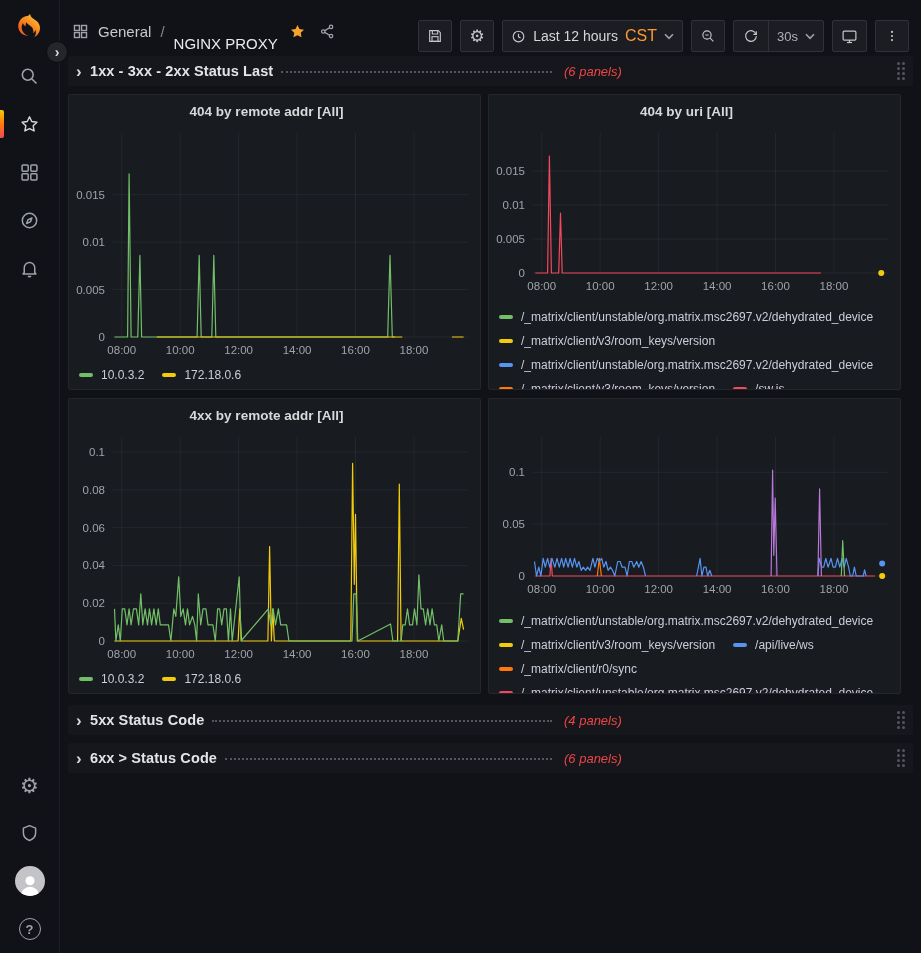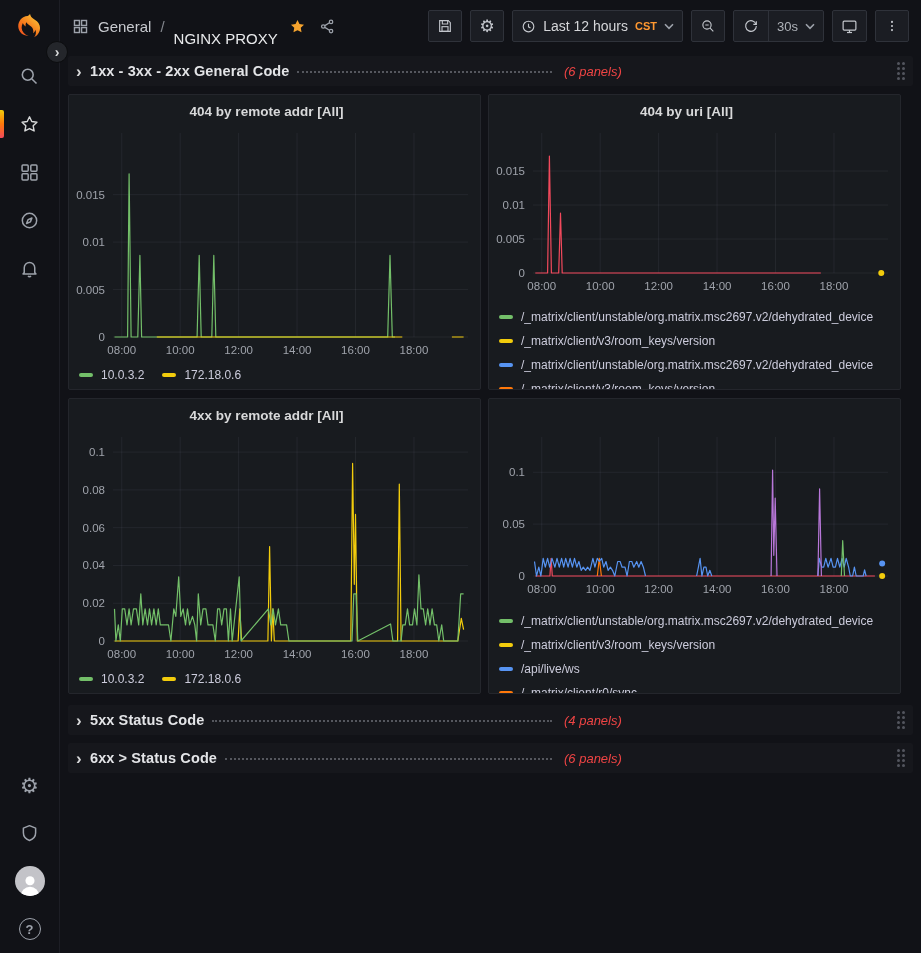--- a/index.html
+++ b/index.html
@@ -16,36 +16,36 @@
   .side-spacer { flex:1; }
   .expand-btn { position:absolute; left:46px; top:41px; width:22px; height:22px; border-radius:50%;
              background:#24262b; border:1px solid #0c0d0f; color:#d8d9da; display:flex; align-items:center; justify-content:center;
              font-size:14px; font-weight:700; cursor:pointer; z-index:9; }
   .gear-glyph { font-size:21px; line-height:1; }
   .avatar { width:30px; height:30px; border-radius:50%; background:#c3c3c8; display:flex; align-items:flex-end; justify-content:center; overflow:hidden; }
   .help-circle { width:22px; height:22px; border:1.7px solid #9da2ab; border-radius:50%; display:flex; align-items:center; justify-content:center; font-size:13px; font-weight:700; }
 
   
   .main { margin-left:60px; }
-  .topbar { height:52px; display:flex; align-items:center; padding:0 12px; }
+  .topbar { height:52px; display:flex; align-items:flex-end; padding:0 12px; }
   .crumb { display:flex; align-items:center; gap:9px; }
   .crumb .apps-ic { color:#9da2ab; display:flex; }
   .crumb-section { color:#c7c9ce; font-size:15px; cursor:pointer; }
   .crumb-sep { color:#84878e; font-size:15px; }
   .crumb-title { color:#e9eaec; font-size:15px; cursor:pointer;margin-top:25px; }
   .crumb-star { color:#f5a32e; display:flex; cursor:pointer; margin-left:2px; }
   .crumb-share { color:#9da2ab; display:flex; cursor:pointer; margin-left:4px; }
   .topbar-right { margin-left:auto; display:flex; align-items:center; gap:8px; }
   .tbtn { height:32px; min-width:34px; background:#1b1d23; border:1px solid #2f323a; border-radius:2px;
           display:flex; align-items:center; justify-content:center; color:#c3c6cc; cursor:pointer; padding:0 8px; gap:7px; }
   .tgroup { display:flex; align-items:stretch; height:32px; background:#1b1d23; border:1px solid #2f323a; border-radius:2px; }
   .tgroup .tbtn { border:none; background:transparent; height:30px; }
   .tgroup .tdiv { width:1px; background:#2f323a; }
   .time-label { font-size:14px; color:#d5d6d9; }
-  .tz-badge { font-size:11px; font-weight:700; color:#ff9830; }
+  .tz-badge { font-size:16px; font-weight:400; color:#ff9830; }
   .interval-label { font-size:13px; color:#aeb2b8; }
   .chev { display:flex; color:#9da2ab; }
 
   
   .submenu { height:38px; display:flex; align-items:center; padding:0 12px; gap:4px; }
   .var-label { height:30px; background:#16171d; border-radius:2px; display:flex; align-items:center;
                padding:0 10px; color:#6e9fff; font-size:13px; font-weight:600; cursor:pointer; }
   .var-select { height:30px; width:292px; border:1px solid #2f323a; border-radius:2px; background:#0c0d11;
                 display:flex; align-items:center; padding:0 6px; cursor:pointer; }
   .redacted { flex:1; height:22px; background:#000; }
@@ -68,21 +68,21 @@
   .row-drag i { background:#53555e; border-radius:50%; }
 
   .panels { display:grid; grid-template-columns:413px 413px; gap:8px 7px; margin:6px 0 11px 0; }
   .panel { width:413px; height:296px; background:#181b1f; border:1px solid #24262c; border-radius:2px;
            position:relative; overflow:hidden; }
   .panel-title { position:absolute; top:9px; left:0; right:16px; text-align:center; color:#d8d9da;
                  font-size:13.5px; font-weight:600; cursor:pointer; z-index:2; }
   .panel svg { position:absolute; left:0; top:0; }
   .legend { position:absolute; left:10px; right:4px; display:flex; column-gap:18px; row-gap:4px; }
   .legend.row { flex-wrap:nowrap;align-items:center; }
-  .legend.wrap { flex-wrap:wrap;flex-direction:column; }
+  .legend.wrap { flex-wrap:wrap; }
   .legend-item { display:inline-flex; align-items:center; gap:8px; cursor:pointer; height:20px; white-space:nowrap; }
   .legend-item .sw { width:14px; height:4px; border-radius:2px; flex:0 0 auto; }
   .legend-item .lb { font-size:12px; color:#ccccdc; }
 
   svg text { font-family:"Liberation Sans","DejaVu Sans",sans-serif; }
 </style>
 </head>
 <body>
 
 <nav class="sidebar">
@@ -244,21 +244,21 @@
       </div>
     </div>
   </header>
 
 
   <div class="dash">
 
     <div class="rowhdr collapsed">
       <div class="row-left">
         <span class="row-chev">›</span>
-        <span class="row-title">1xx - 3xx - 2xx General Code</span>
+        <span class="row-title">1xx - 3xx - 2xx Status Last</span>
         <span class="leader"></span>
       </div>
       <span class="row-count">(6 panels)</span>
       <span class="row-drag">
           <i></i>
           <i></i>
           <i></i>
           <i></i>
           <i></i>
           <i></i>

